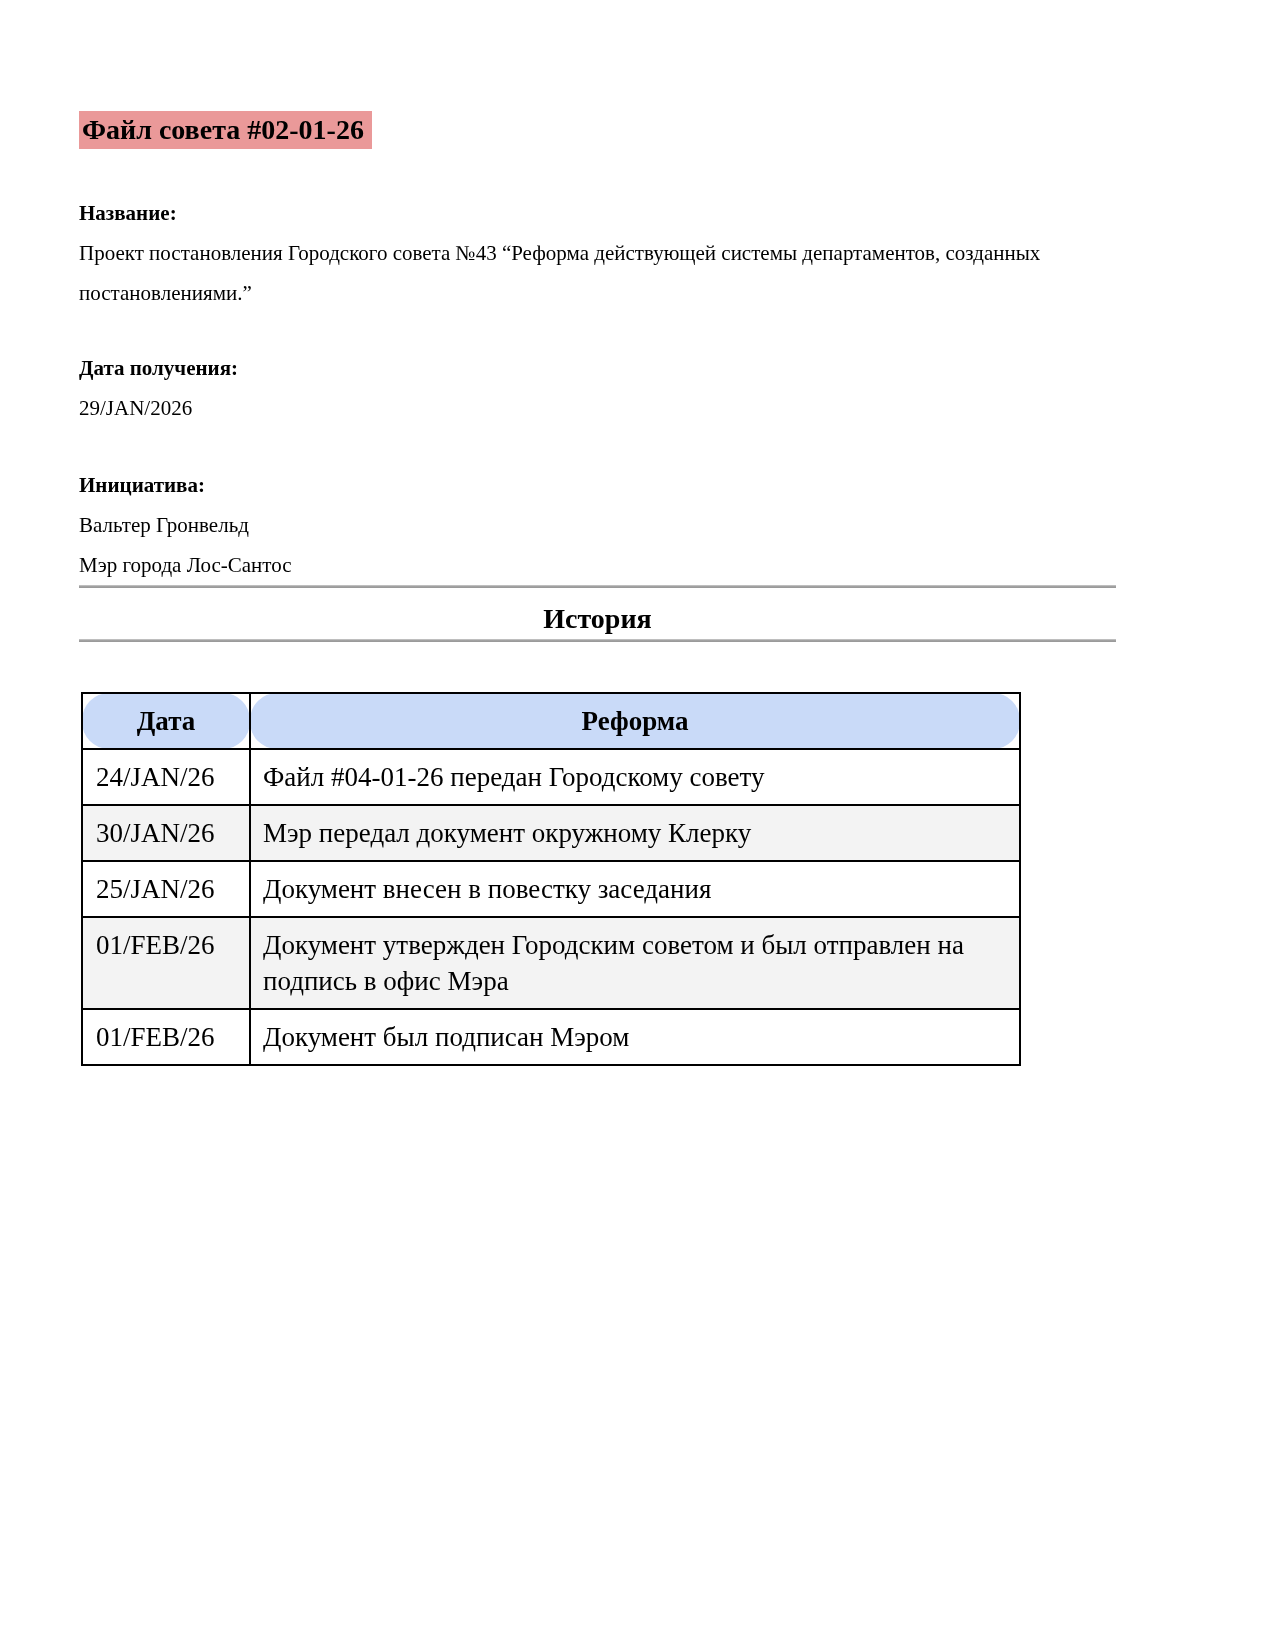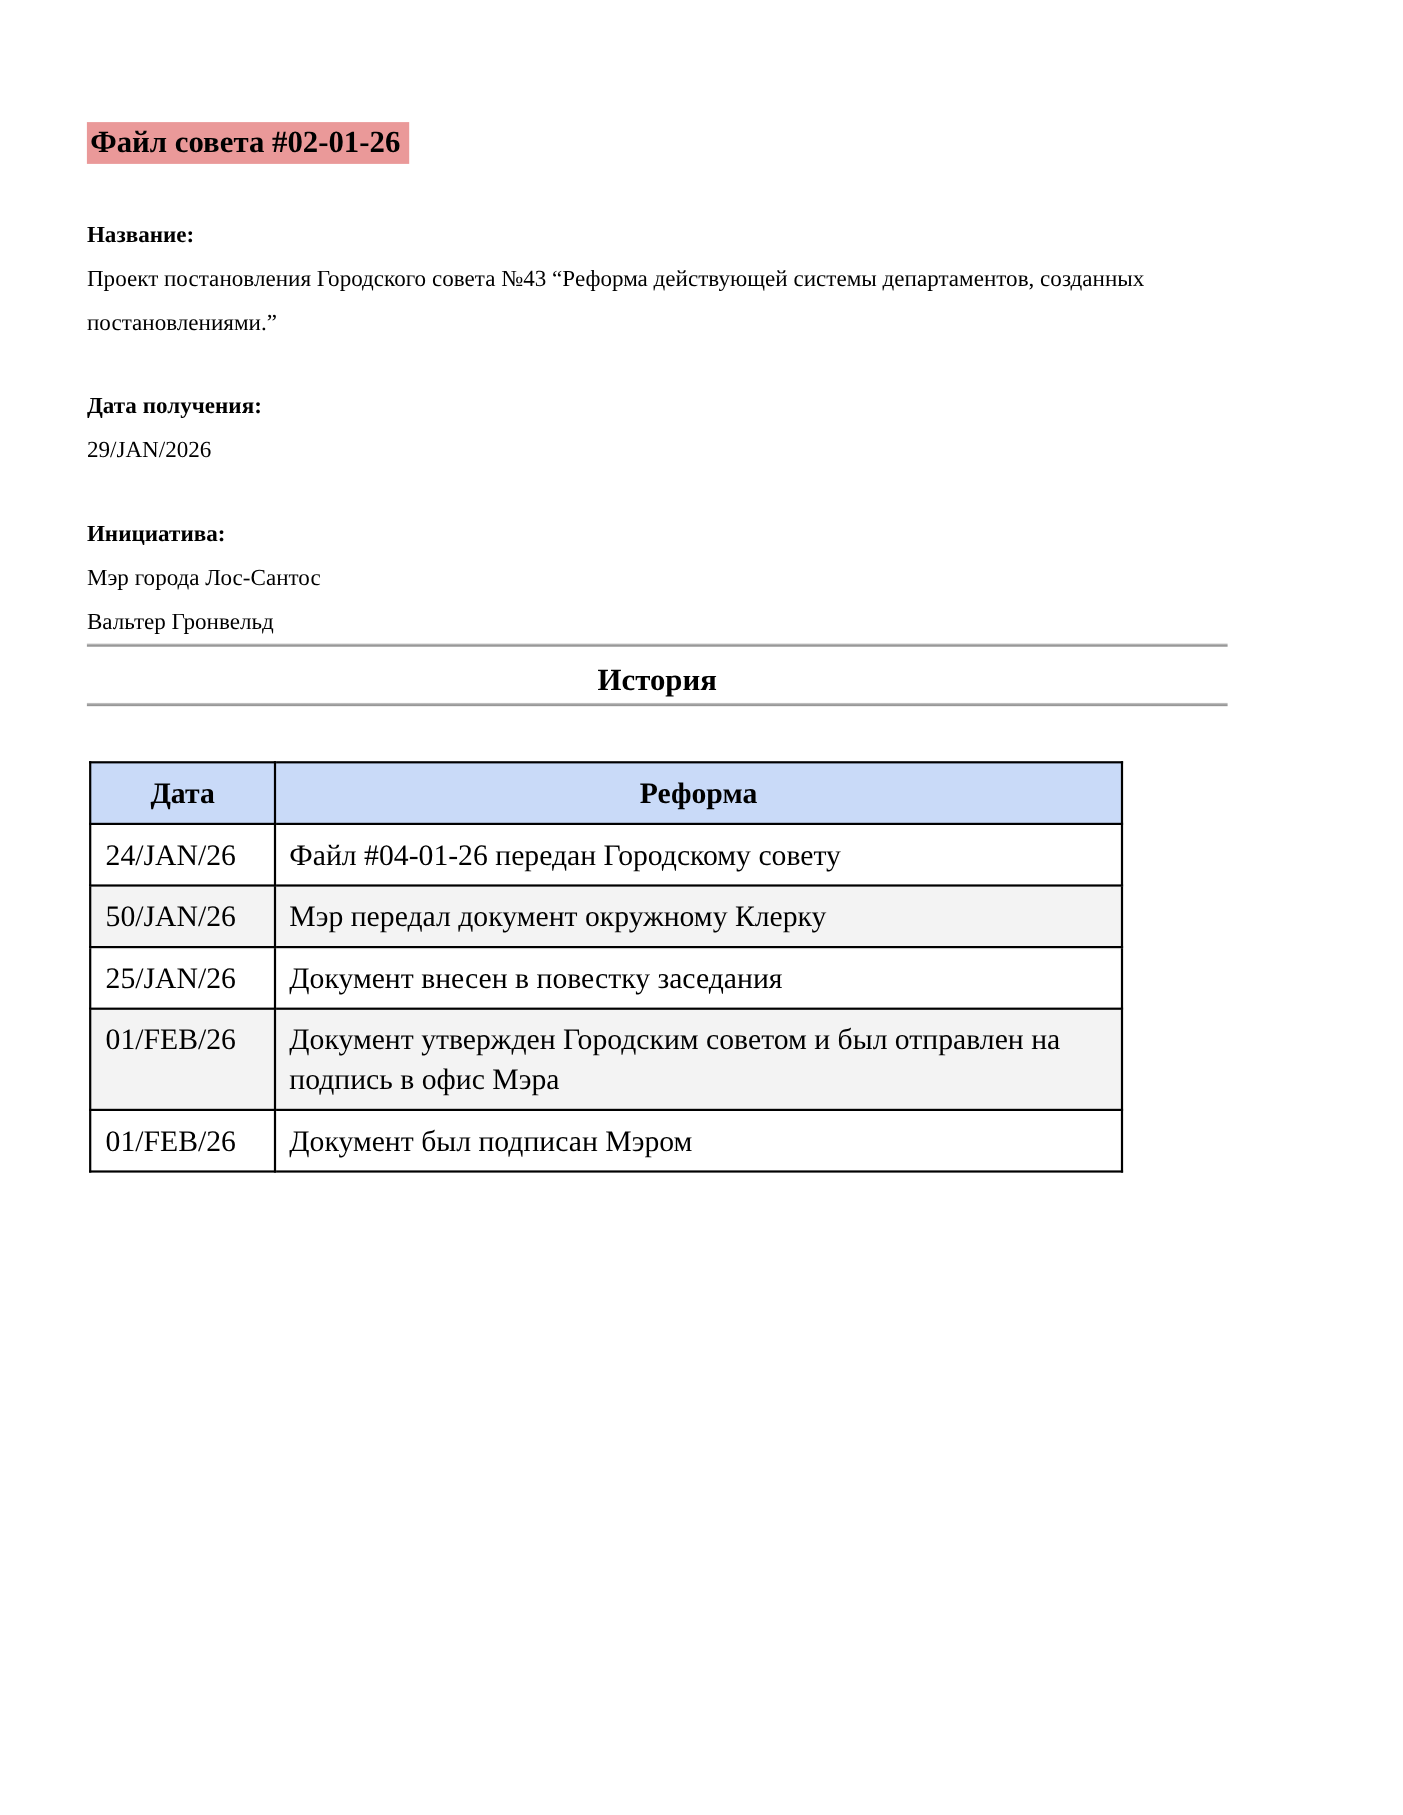--- a/index.html
+++ b/index.html
@@ -52,20 +52,21 @@
   table.history th, table.history td {
     border:2px solid #000000;
     font-size:27px;
     vertical-align:top;
   }
   table.history th {
     background:var(--header-bg,#c9daf8);
     font-weight:bold; text-align:center;
     padding:10px 6px;
     line-height:34px;
+    border-radius:27px;
   }
   col.date-col { width:168px; }
   td.date-cell { padding:9px 6px 9px 13px; line-height:36px; }
   td.desc-cell { padding:9px 12px 9px 12px; line-height:36px; }
   tr.alt { background:var(--alt-bg,#f3f3f3); }
 </style>
 </head>
 <body>
 
 <div class="page">
@@ -78,22 +79,22 @@
       <div>Проект постановления Городского совета №43 “Реформа действующей системы департаментов, созданных постановлениями.”</div>
     </div>
 
     <div class="para block-b">
       <div class="label">Дата получения:</div>
       <div>29/JAN/2026</div>
     </div>
 
     <div class="para block-c">
       <div class="label">Инициатива:</div>
+      <div>Вальтер Гронвельд</div>
       <div>Мэр города Лос-Сантос</div>
-      <div>Вальтер Гронвельд</div>
     </div>
 
     <hr class="rule rule-top">
     <div class="history-heading">История</div>
     <hr class="rule rule-bottom">
 
     <table class="history">
       <colgroup>
           <col class="date-col">
           <col>
@@ -103,21 +104,21 @@
           <th>Дата</th>
           <th>Реформа</th>
         </tr>
       </thead>
       <tbody>
         <tr>
           <td class="date-cell">24/JAN/26</td>
           <td class="desc-cell">Файл #04-01-26 передан Городскому совету</td>
         </tr>
         <tr class="alt">
-          <td class="date-cell">50/JAN/26</td>
+          <td class="date-cell">30/JAN/26</td>
           <td class="desc-cell">Мэр передал документ окружному Клерку</td>
         </tr>
         <tr>
           <td class="date-cell">25/JAN/26</td>
           <td class="desc-cell">Документ внесен в повестку заседания</td>
         </tr>
         <tr class="alt">
           <td class="date-cell">01/FEB/26</td>
           <td class="desc-cell">Документ утвержден Городским советом и был отправлен на подпись в офис Мэра</td>
         </tr>

